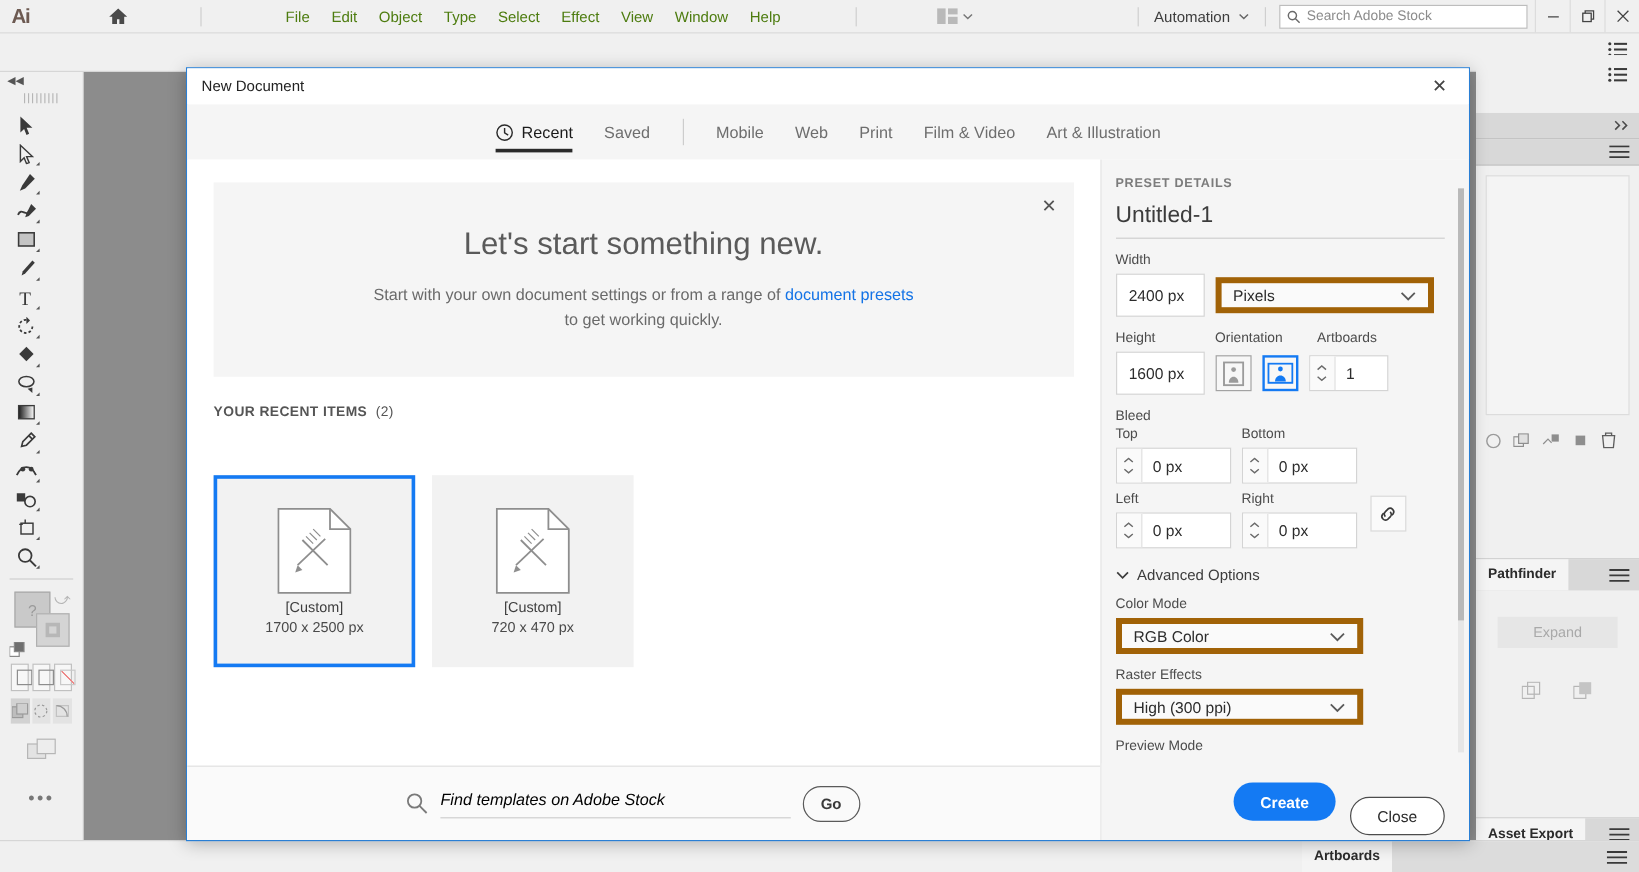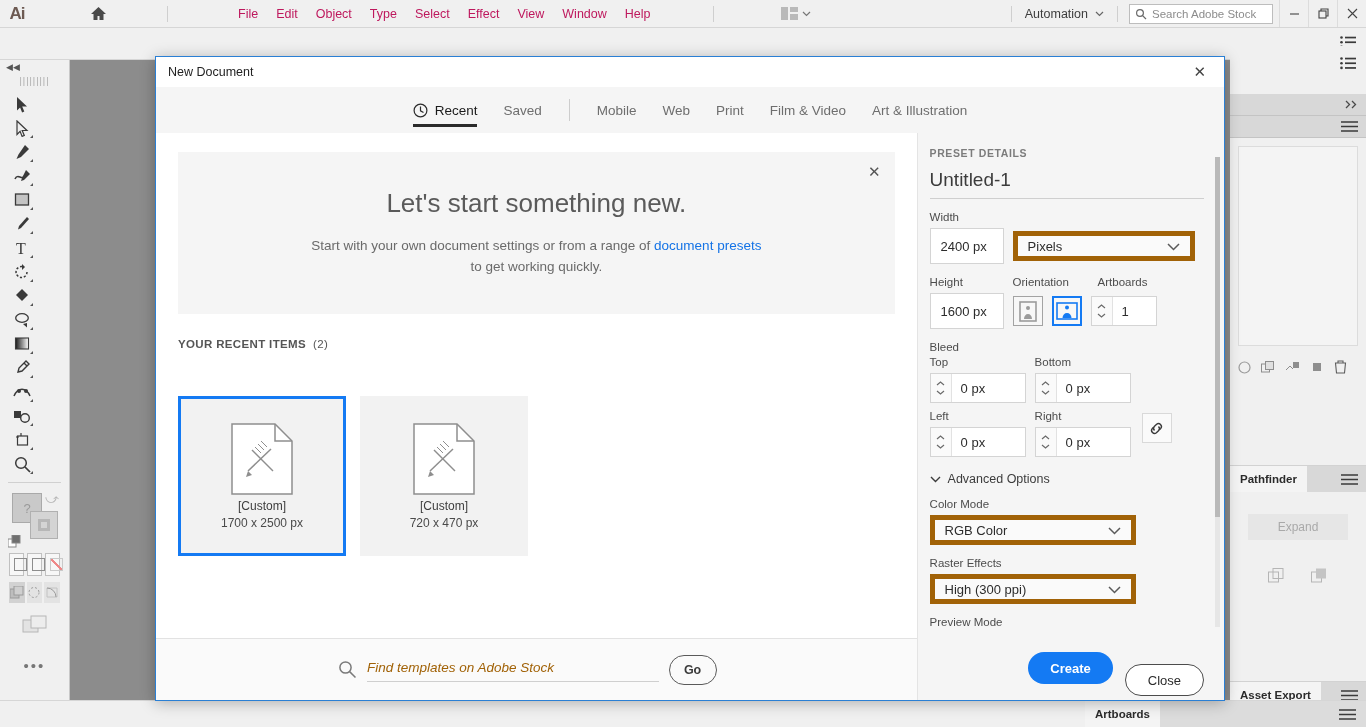--- a/index.html
+++ b/index.html
@@ -18,31 +18,31 @@
     display: flex; align-items: center; gap: 48px;
   }
   .ai-logo {
     width: 34px; text-align: center; font-size: 17px; font-weight: bold;
     color: #6d5a52; letter-spacing: -1px;
   }
   .home-icon { width: 32px; display: flex; align-items: center; justify-content: center; }
   .mb-sep { width: 1px; height: 16px; background: #cfcfcf; margin: 0 5px; }
   .menu-items { display: flex; align-items: center; margin-left: 8px; }
   .menu-item {
-    font-size: 12.5px; color: #be185d; padding: 4px 9px; cursor: default;
+    font-size: 12.5px; color: #4d7c0f; padding: 4px 9px; cursor: default;
   }
   .arrange-icon { display: flex; align-items: center; gap: 4px; margin-left: 8px; padding: 3px 6px; }
   .arr-sq { display: inline-block; background: #b9b9b9; }
   .mb-right { margin-left: auto; display: flex; align-items: center; height: 100%; }
   .automation {
     font-size: 12.5px; color: #3d3d3d; display: flex; align-items: center; gap: 7px;
     padding: 3px 8px;
   }
   .stock-search {
-    width: 144px; height: 20px; border: 1px solid #bdbdbd; background: #fff;
+    width: 207px; height: 20px; border: 1px solid #bdbdbd; background: #fff;
     display: flex; align-items: center; padding: 0 5px; gap: 5px; margin: 0 6px;
   }
   .stock-search span { font-size: 11.5px; color: #8c8c8c; }
   .win-btns { display: flex; height: 100%; align-items: stretch; }
   .win-btn {
     width: 29px; display: flex; align-items: center; justify-content: center;
     border-left: 1px solid #dcdcdc; color: #444;
   }
 
   
@@ -157,21 +157,21 @@
   }
   .rcard.sel { border-color: #147af3; background: #f2f2f2; }
   .rcard .lbl { font-size: 12px; color: #3d3d3d; margin-top: 4px; }
   .rcard .dim { font-size: 12px; color: #4a4a4a; margin-top: 3px; }
   .dlg-search {
     margin-top: auto; height: 62px; border-top: 1px solid #e2e2e2;
     background: #fafafa; display: flex; align-items: center; padding: 0 22px;
   }
   .srch-wrap { display: flex; align-items: center; flex: 1; gap: 10px; margin-left: 160px; }
   .srch-line { flex: 1; border-bottom: 1px solid #cfcfcf; padding-bottom: 5px; }
-  .srch-line span { font-size: 13.5px; color: #a16207; font-style: italic; }
+  .srch-line span { font-size: 13.5px; color: #000000; font-style: italic; }
   .go-btn {
     width: 48px; height: 30px; border: 1px solid #5a5a5a; border-radius: 15px;
     display: flex; align-items: center; justify-content: center;
     font-size: 12.5px; color: #3a3a3a; font-weight: bold; margin-right: 178px;
   }
 
   
   .dlg-right {
     width: 308px; background: #f5f5f5; border-left: 1px solid #e4e4e4;
     display: flex; flex-direction: column; position: relative;

